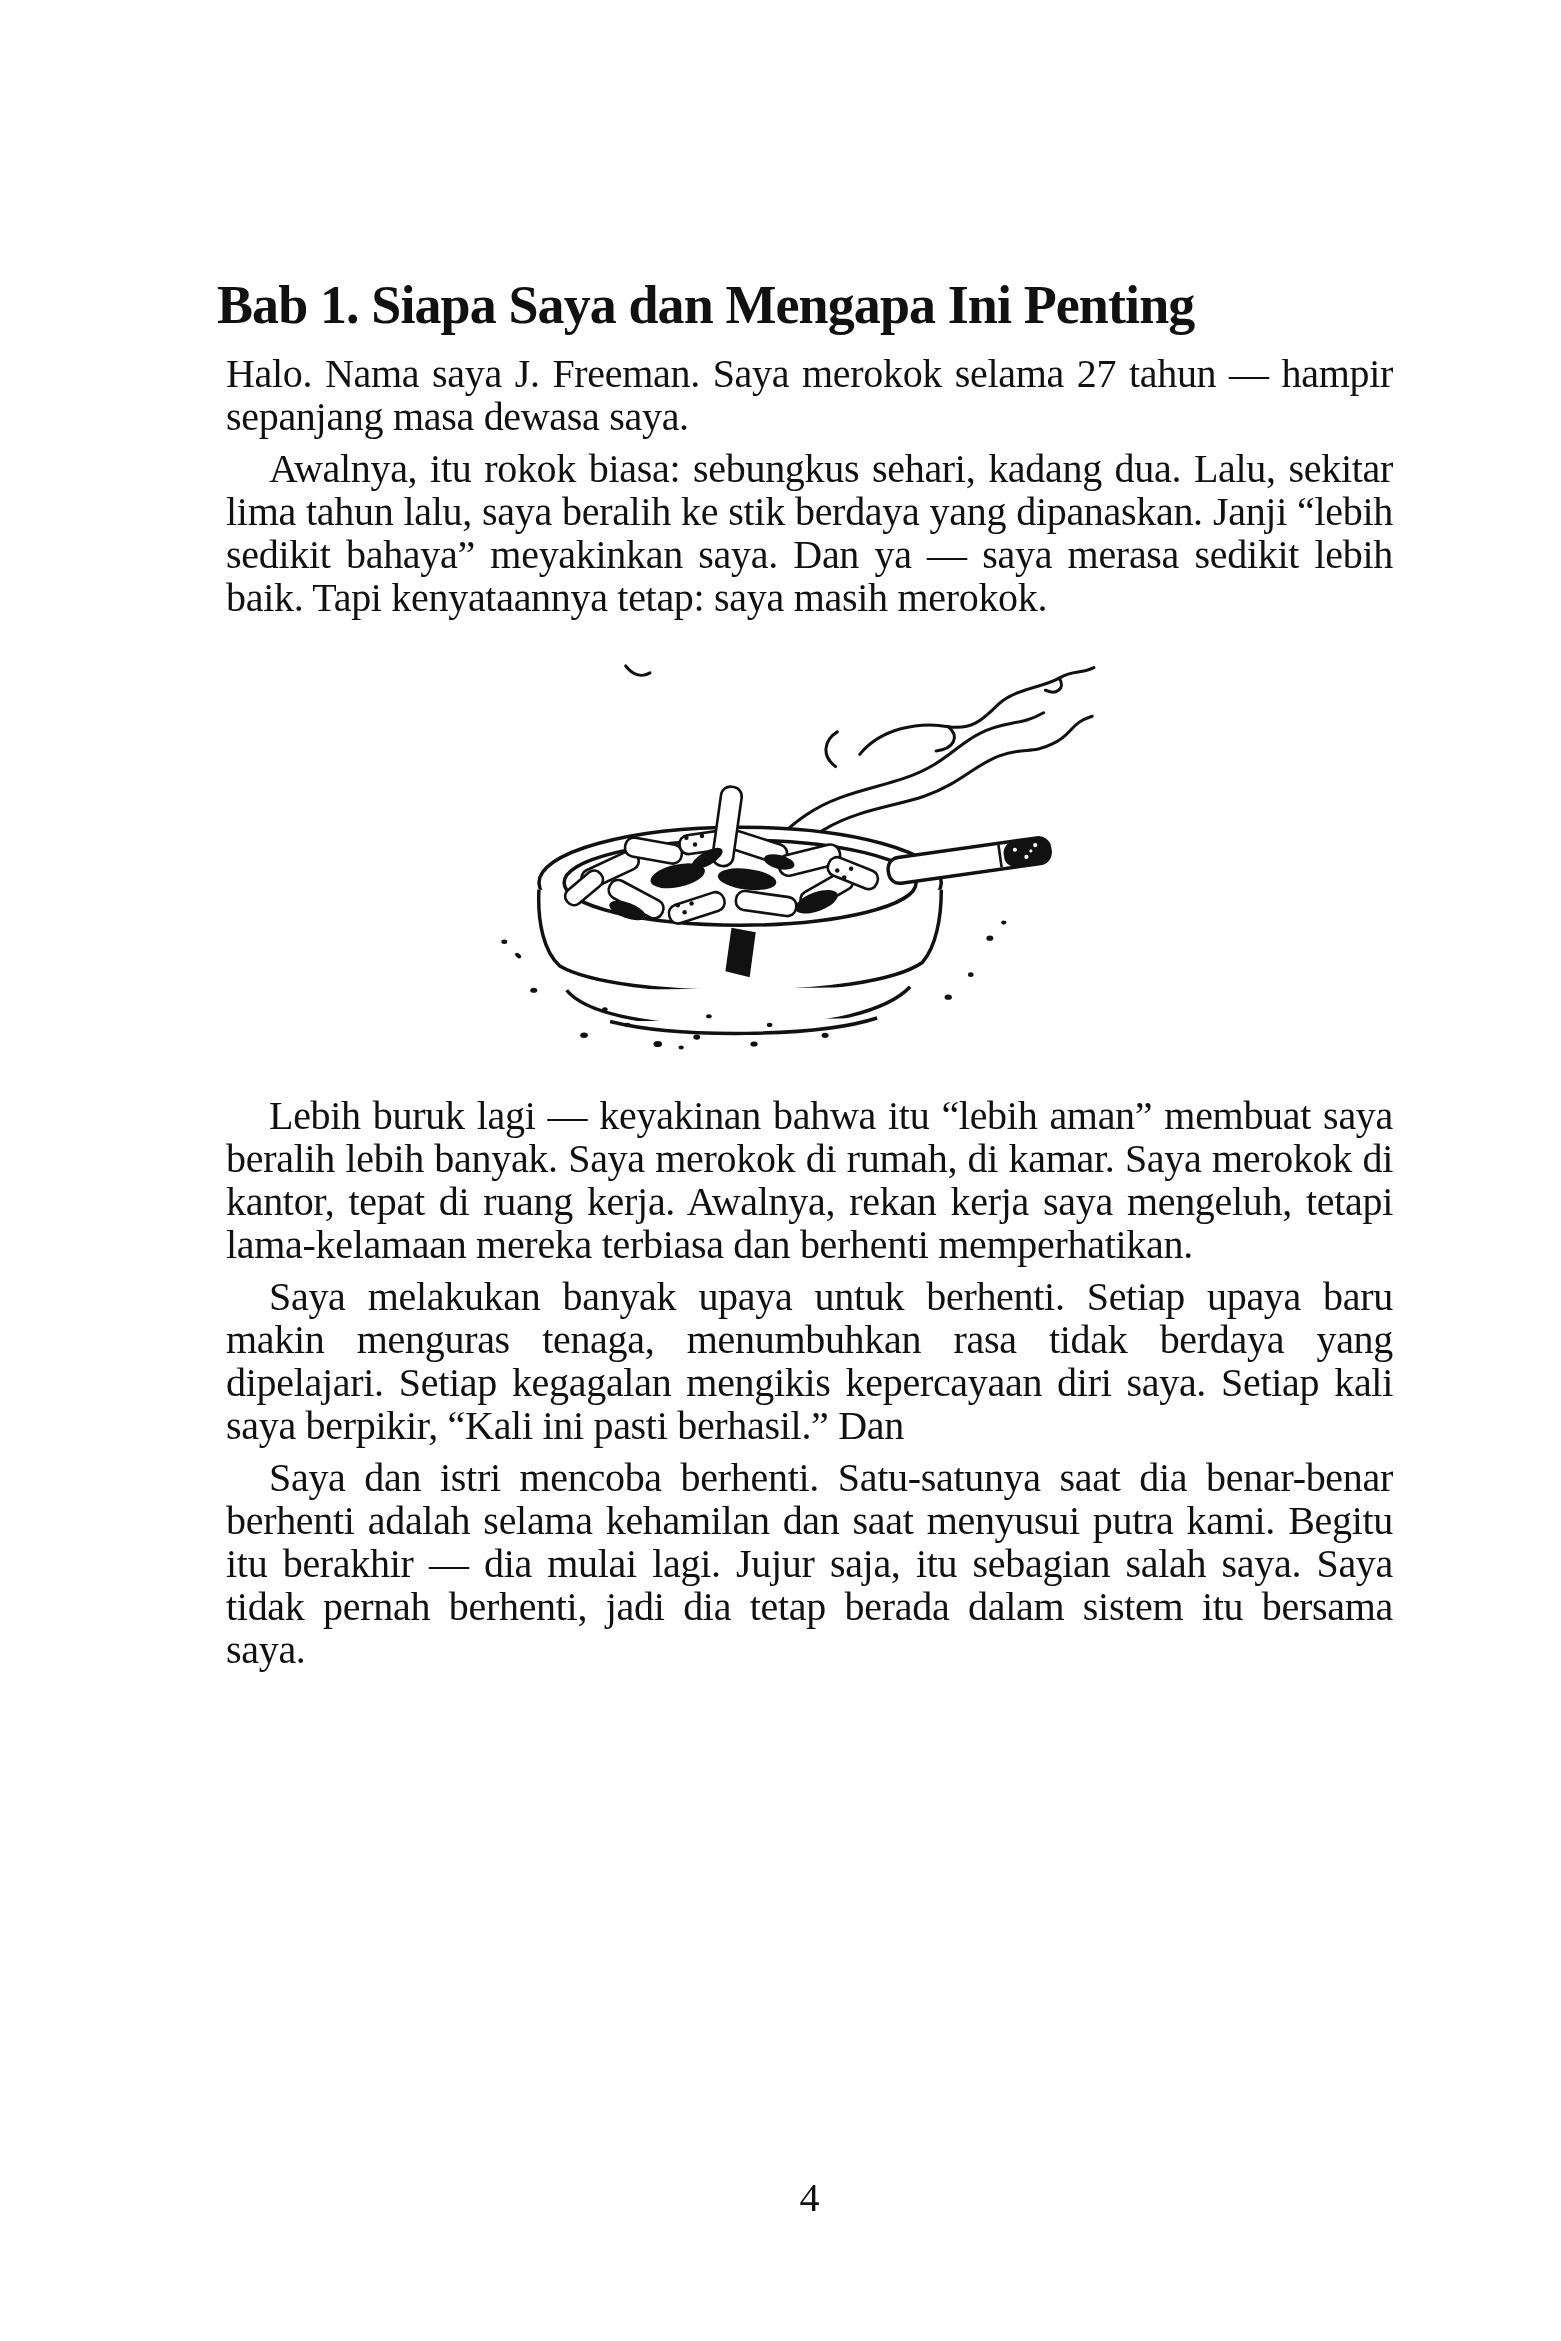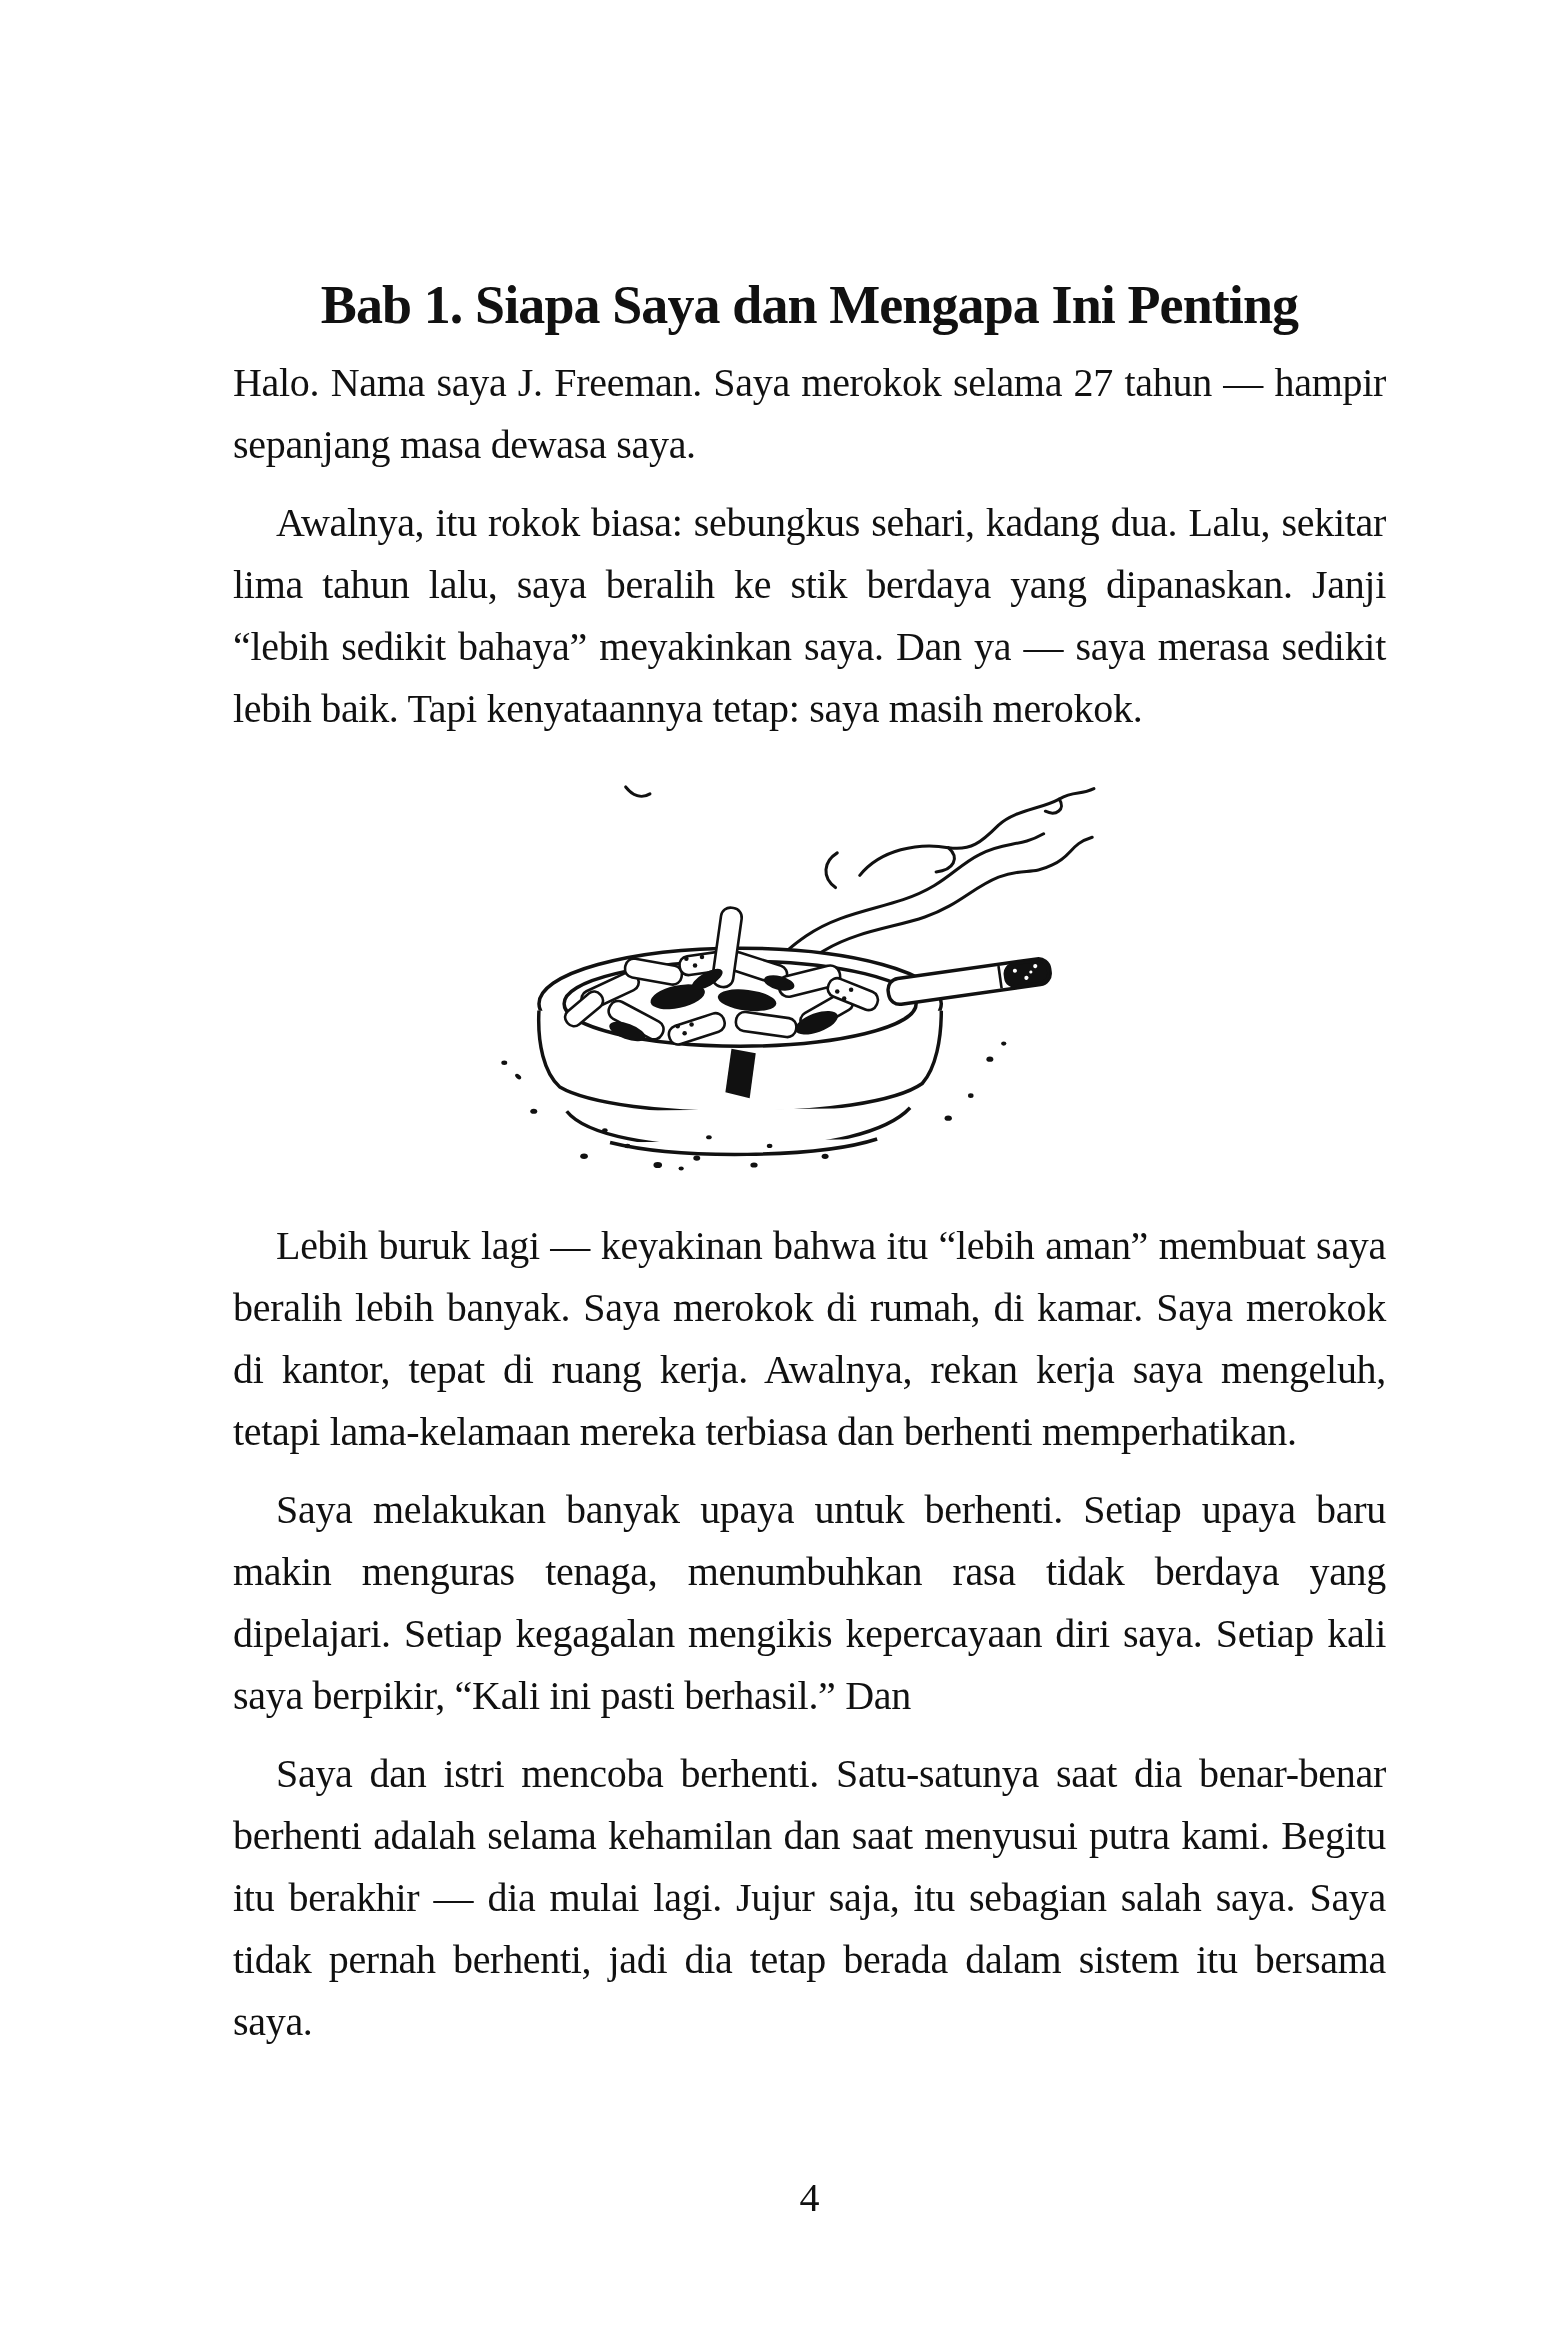--- a/index.html
+++ b/index.html
@@ -23,29 +23,28 @@
   .content {
     position: absolute;
     left: 217px;
     top: 276px;
     width: 1185px;
   }
   .chapter-title {
     font-size: 54px;
     line-height: 1.08;
     font-weight: 700;
-    text-align: center;
     margin: 0 0 17.3px 0;
     letter-spacing: -0.9px;
     white-space: nowrap;
   }
   p.body-par {
     font-size: 40px;
-    line-height: 62px;
-    margin: 16px;
+    line-height: 43px;
+    margin: 9px;
     text-align: justify;
     letter-spacing: -0.3px;
   }
   p.ind { text-indent: 43px; }
   figure.illustration {
     margin: 33px auto 43px auto;
     width: 659px;
     height: 399px;
     padding: 0;
     display: block;

